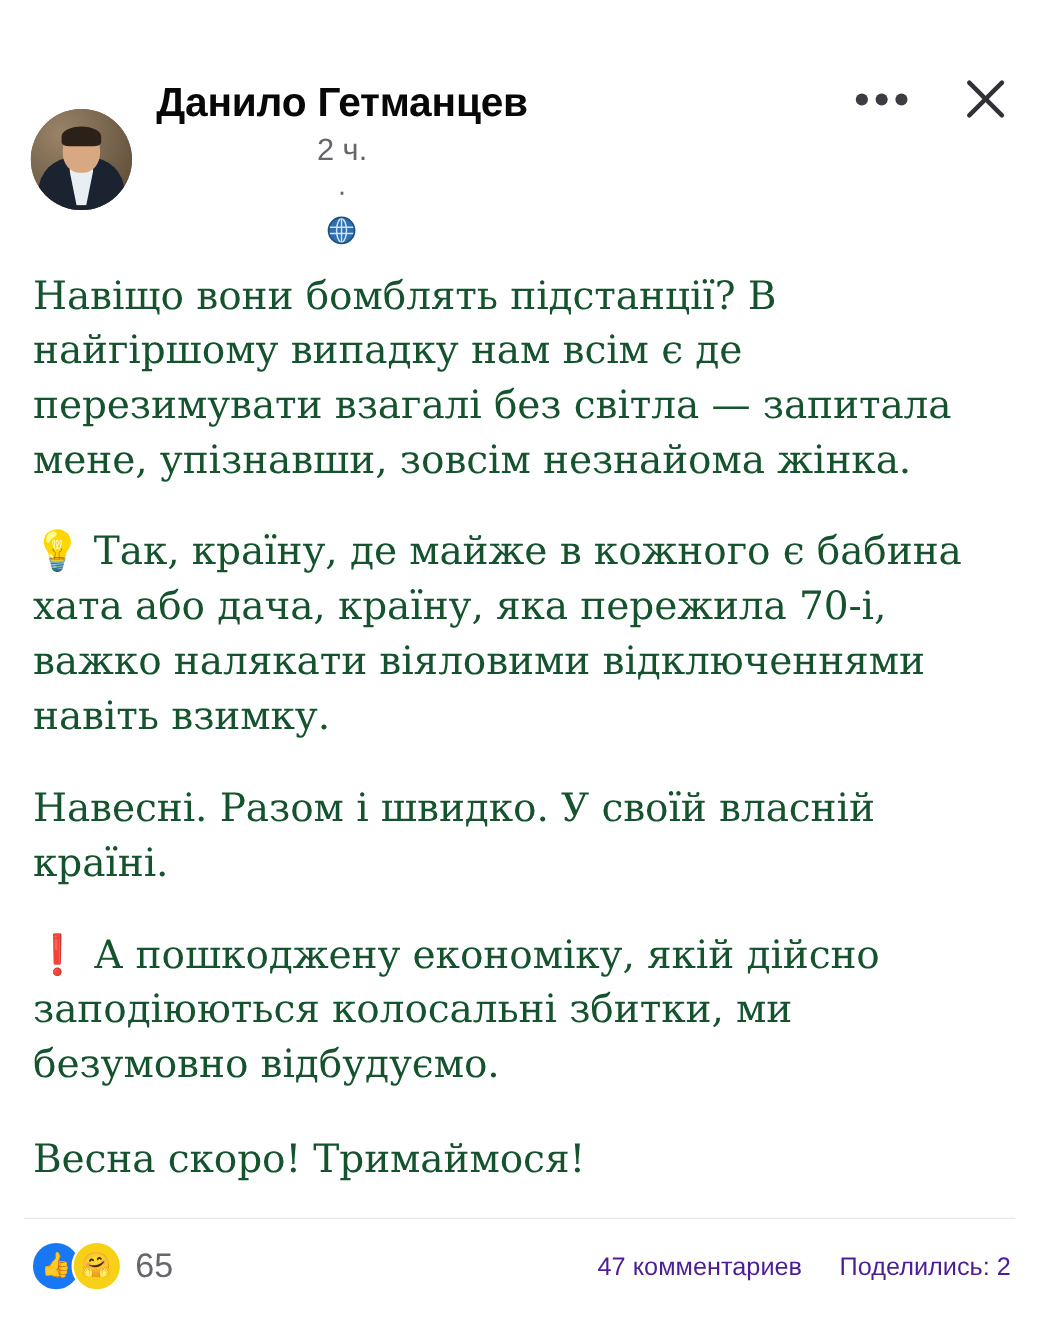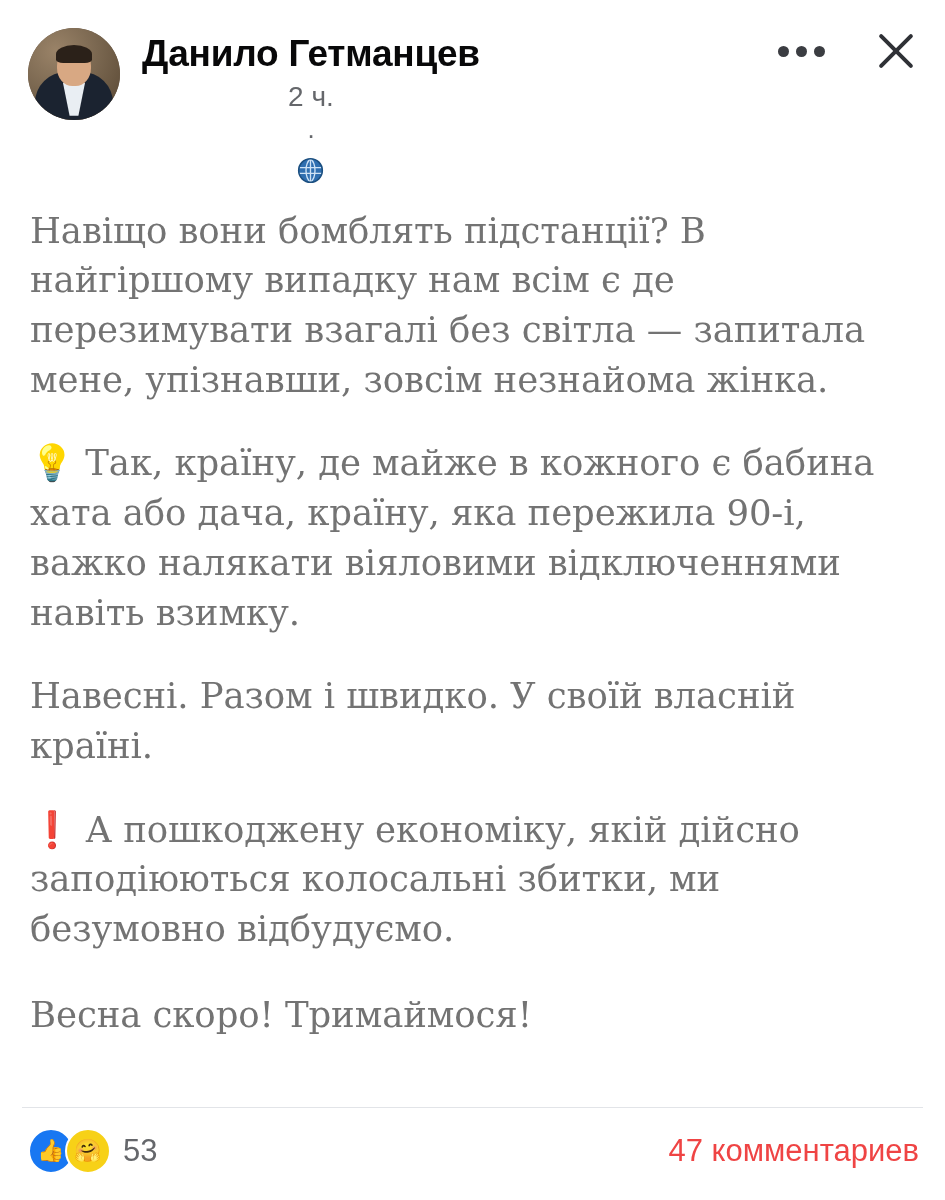--- a/index.html
+++ b/index.html
@@ -21,23 +21,24 @@
     position: relative;
     box-sizing: border-box;
     background: #ffffff;
     display: flex;
     flex-direction: column;
   }
 
   
   .post-header {
     display: flex;
-    align-items: flex-start;
+    align-items: center;
     padding: 28px 24px 0 28px;
     position: relative;
+    margin-top: 39px;
   }
   .avatar {
     width: 92px;
     height: 92px;
     border-radius: 50%;
     flex: 0 0 92px;
     overflow: hidden;
     background: #6b5b4a;
     position: relative;
   }
@@ -165,21 +166,21 @@
   .close-btn::after  { transform: translate(-50%,-50%) rotate(-45deg); }
 
   
   .post-body {
     padding: 22px 26px 0 30px;
     flex: 1 1 auto;
   }
   .para {
     font-size: 35.5px;
     line-height: 1.40;
-    color: #737373;
+    color: #14532d;
     margin: 0 0 34px 0;
     letter-spacing: -0.1px;
     font-family: "DejaVu Serif", "Liberation Serif", serif;
   }
   .para.last { margin-bottom: 0; margin-top: 36px; }
 
   
   .post-footer {
     border-top: 1px solid #e2e4e8;
     margin: 0 22px;
@@ -223,22 +224,22 @@
     font-size: 31px;
     color: #65676b;
   }
   .footer-right {
     margin-left: auto;
     display: flex;
     align-items: center;
     gap: 34px;
   }
   .footer-link {
-    font-size: 31px;
-    color: #ef4444;
+    font-size: 23px;
+    color: #4c1d95;
     cursor: pointer;
     white-space: nowrap;
   }
 </style>
 </head>
 <body>
 
 <div class="post">
 
   <div class="post-header">
@@ -271,32 +272,33 @@
         <i></i>
         <i></i>
         <i></i>
       </div>
       <div class="close-btn"></div>
     </div>
   </div>
 
   <div class="post-body">
     <p class="para">Навіщо вони бомблять підстанції? В найгіршому випадку нам всім є де перезимувати взагалі без світла — запитала мене, упізнавши, зовсім незнайома жінка.</p>
-    <p class="para">💡 Так, країну, де майже в кожного є бабина хата або дача, країну, яка пережила 90-і, важко налякати віяловими відключеннями навіть взимку.</p>
+    <p class="para">💡 Так, країну, де майже в кожного є бабина хата або дача, країну, яка пережила 70-і, важко налякати віяловими відключеннями навіть взимку.</p>
     <p class="para">Навесні. Разом і швидко. У своїй власній країні.</p>
     <p class="para">❗ А пошкоджену економіку, якій дійсно заподіюються колосальні збитки, ми безумовно відбудуємо.</p>
     <p class="para last">Весна скоро! Тримаймося!</p>
   </div>
 
   <div class="post-footer">
     <div class="reactions">
       <div class="react-pills">
         <div class="pill like">👍</div>
         <div class="pill care">🤗</div>
       </div>
-      <div class="react-count">53</div>
+      <div class="react-count">65</div>
     </div>
     <div class="footer-right">
       <div class="footer-link">47 комментариев</div>
+      <div class="footer-link">Поделились: 2</div>
     </div>
   </div>
 
 </div>
 
 </body></html>

